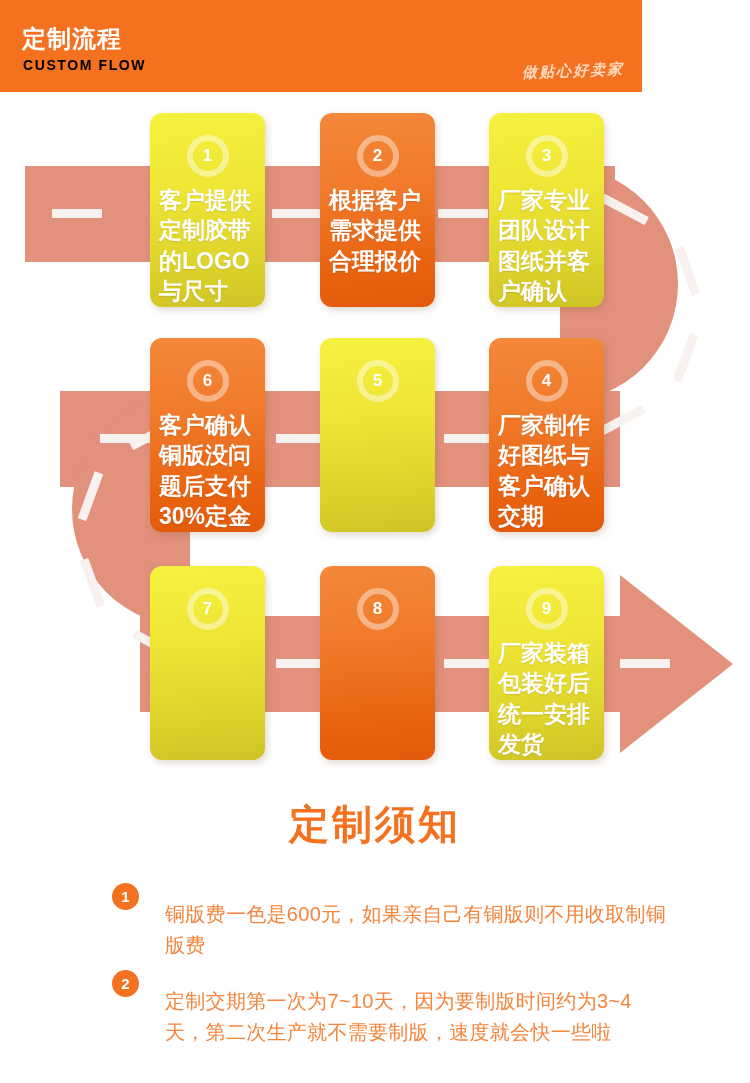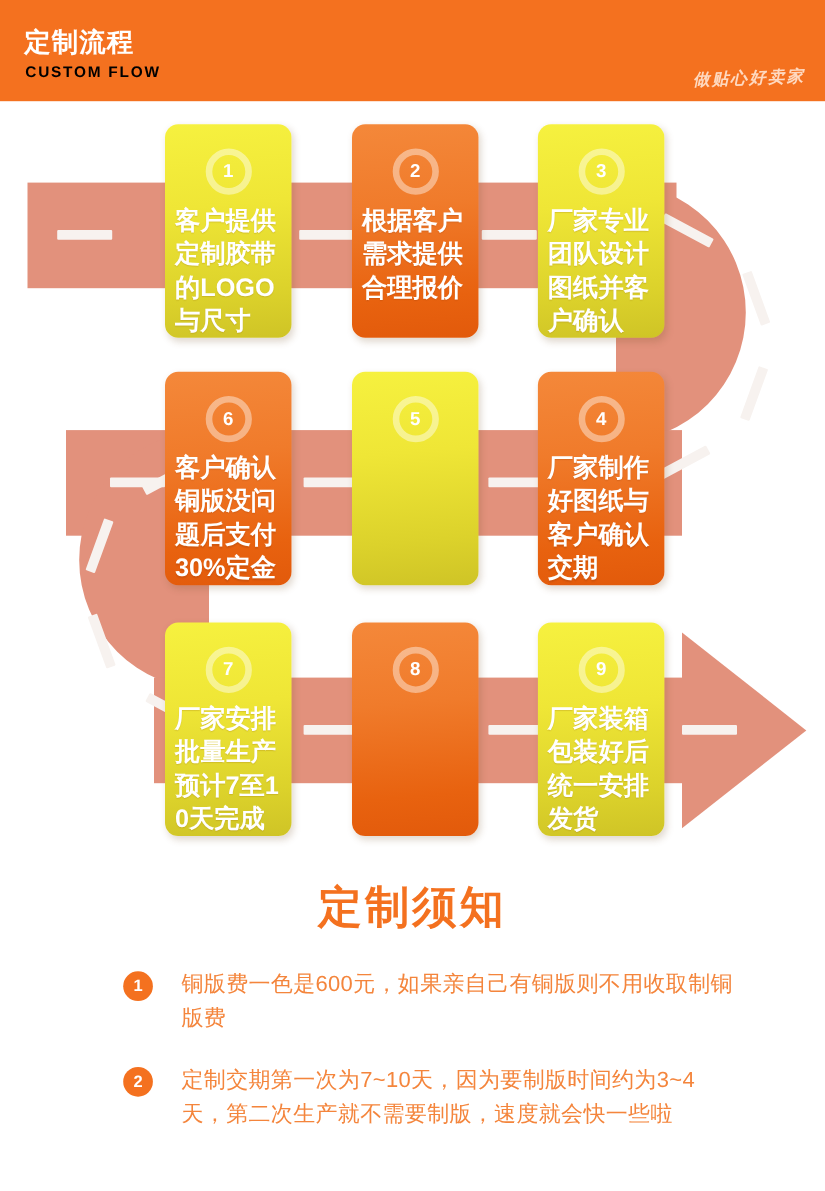--- a/index.html
+++ b/index.html
@@ -9,21 +9,21 @@
   }
   #page{
     position:relative;
     width:750px;height:1083px;
     background:#ffffff;
     overflow:hidden;
   }
 
   
   #header{
-    position:absolute;left:0;top:0;width:750px;height:92px;
+    position:absolute;left:0;top:0;width:642px;height:92px;
     background:#F4711F;
   }
   #header-title{
     position:absolute;left:22px;top:26px;
     font-size:24px;font-weight:bold;color:#ffffff;
     letter-spacing:1px;line-height:1.05;
   }
   #header-sub{
     position:absolute;left:23px;top:57px;
     font-size:14px;font-weight:bold;color:#000000;
@@ -114,20 +114,21 @@
     background:#F4711F;
     color:#ffffff;font-size:15px;font-weight:bold;
     display:flex;align-items:center;justify-content:center;
     margin-top:3px;
   }
   .note-text{
     margin-left:26px;
     font-size:20px;color:#F4853C;
     line-height:1.55;
     letter-spacing:.3px;
+    margin-top:19px;
   }
 </style>
 </head>
 <body>
 
 <div id="page">
 
   <div id="header">
     <div id="header-title">定制流程</div>
     <div id="header-sub">CUSTOM FLOW</div>
@@ -217,21 +218,20 @@
     <div class="badge-ring">
       <span class="badge-num">4</span>
     </div>
     <div class="flow-text">厂家制作好图纸与客户确认交期</div>
   </div>
 
   <div class="flow-box yellow" id="box-7">
     <div class="badge-ring">
       <span class="badge-num">7</span>
     </div>
-    <div class="flow-text">厂家安排批量生产预计7至10天完成</div>
   </div>
 
   <div class="flow-box orange o-text" id="box-8">
     <div class="badge-ring">
       <span class="badge-num">8</span>
     </div>
   </div>
 
   <div class="flow-box yellow" id="box-9">
     <div class="badge-ring">

